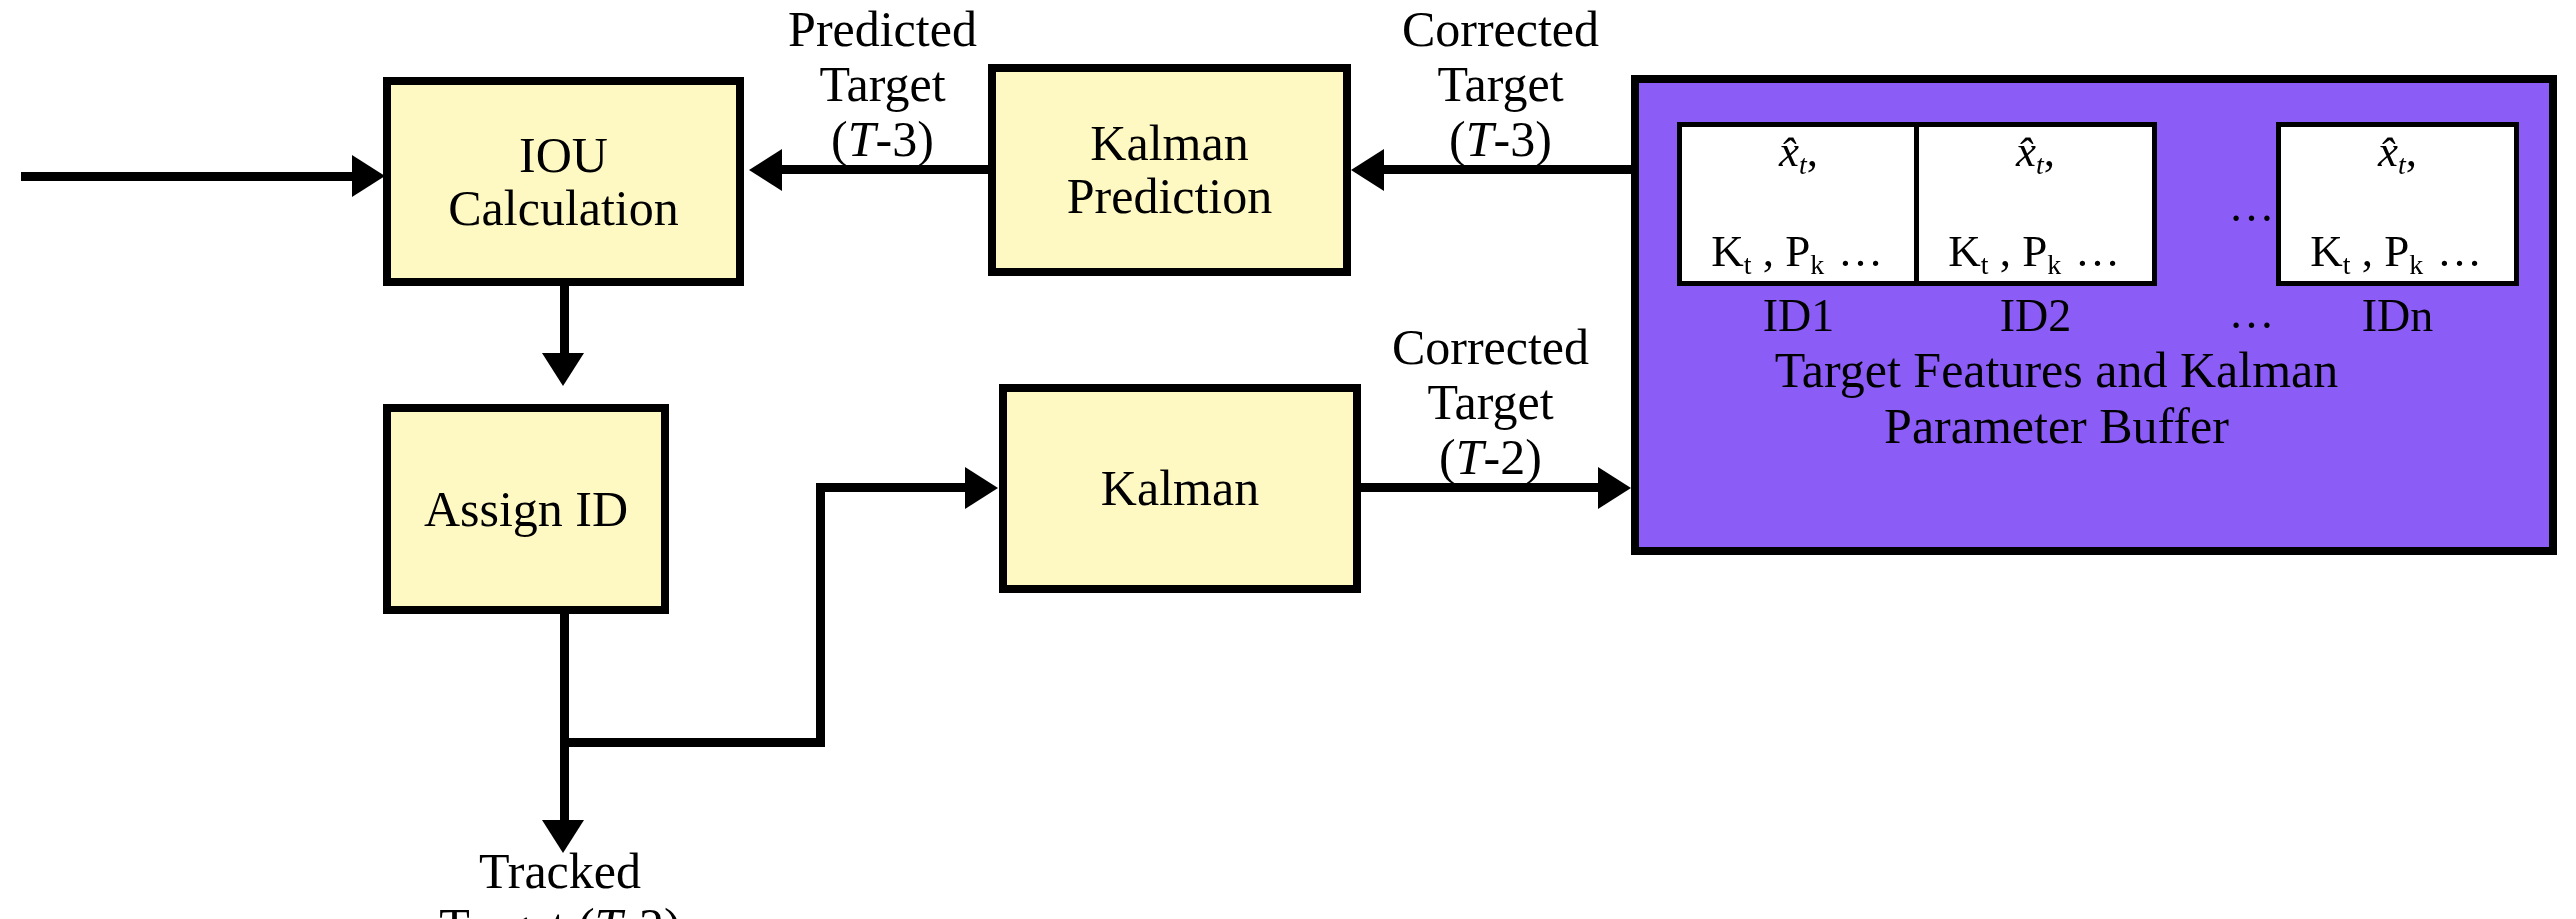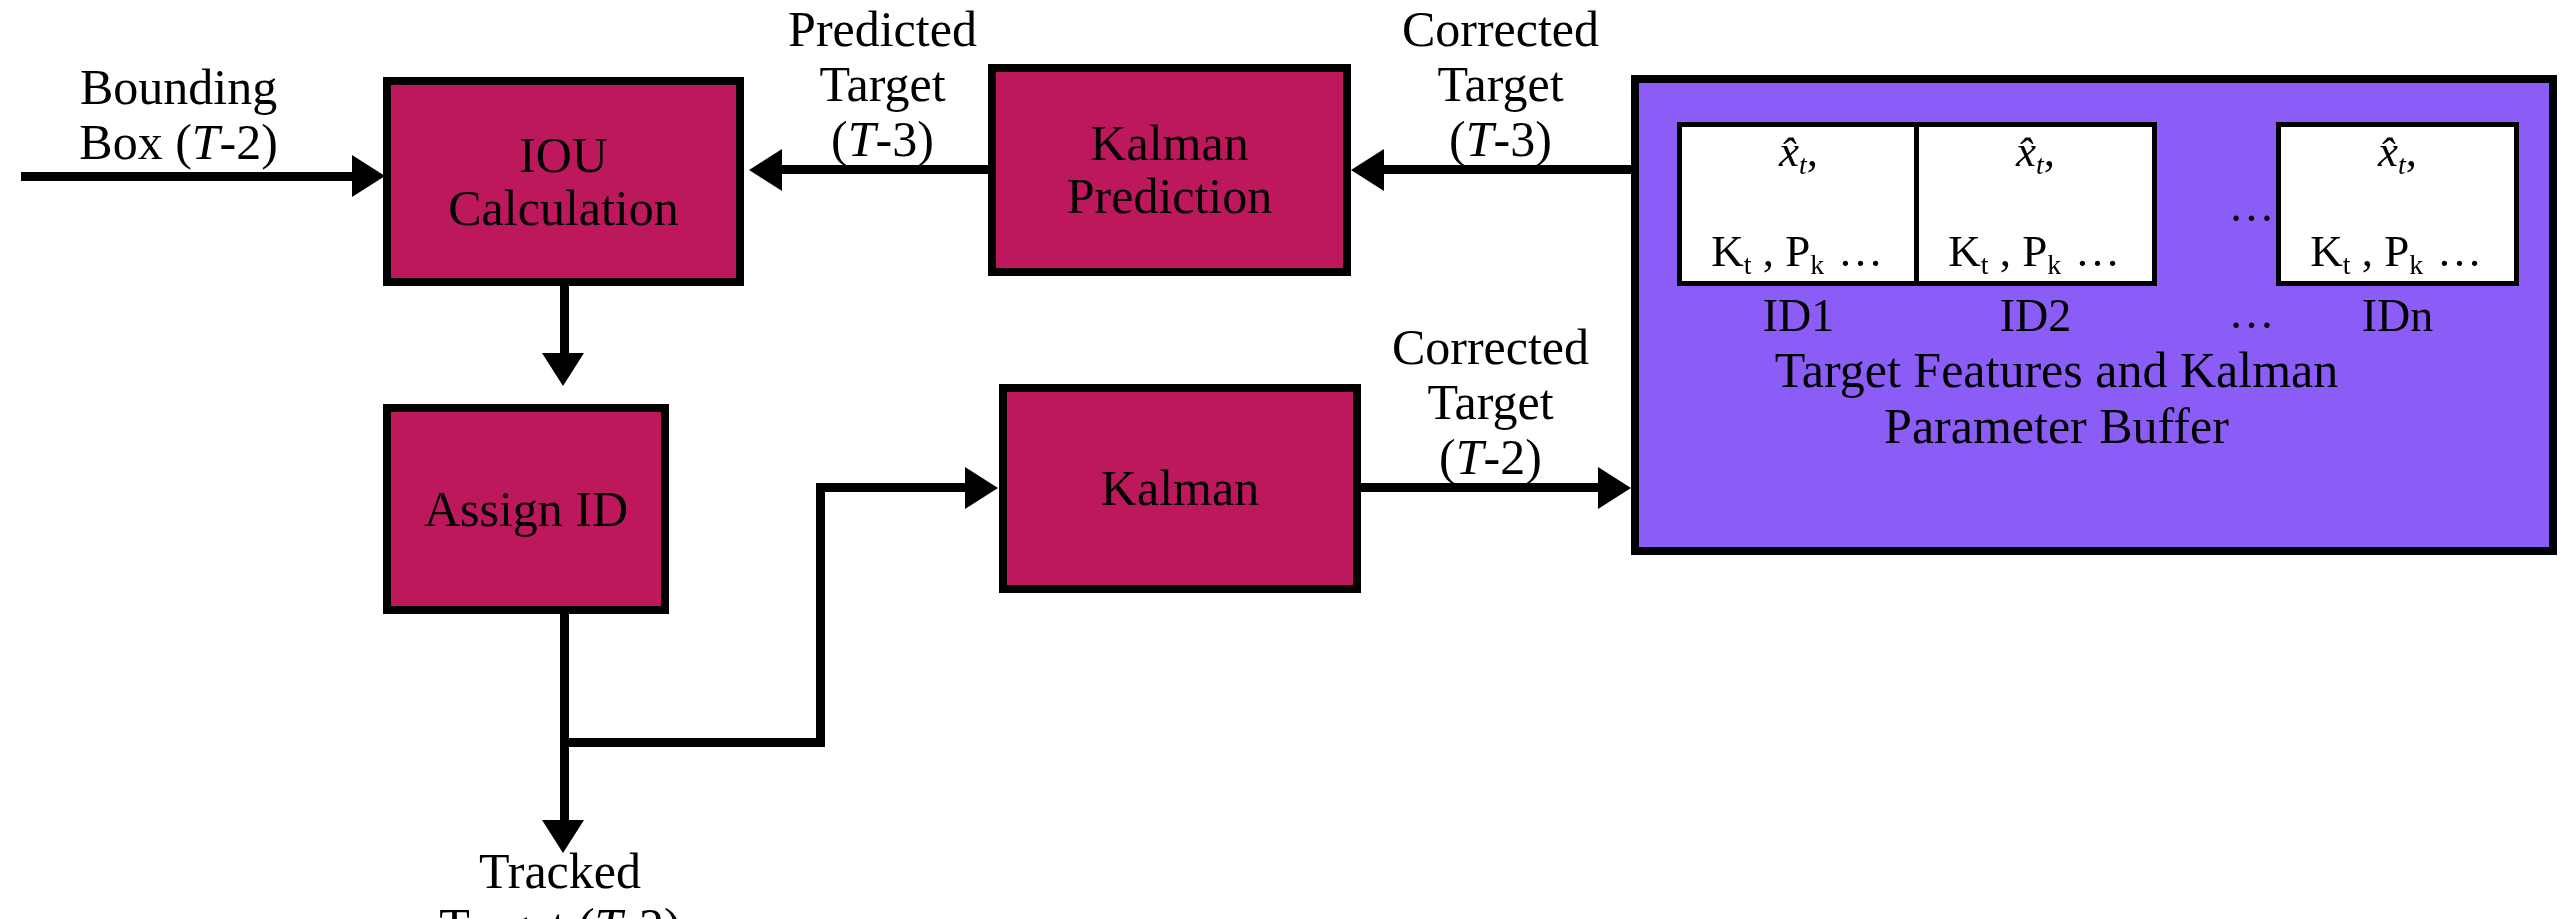--- a/index.html
+++ b/index.html
@@ -8,21 +8,21 @@
     width:2576px;height:919px;
     background:#ffffff;
     font-family:"Liberation Serif","DejaVu Serif",serif;
     color:#000000;
     overflow:hidden;
   }
   
   .box{
     position:absolute;
     border:8.7px solid #000;
-    background:#be185d;
+    background:#fef9c3;
     box-sizing:border-box;
     display:flex;
     align-items:center;
     justify-content:center;
     text-align:center;
     line-height:1.06;
     font-size:50px;
   }
   .box span{display:block;}
   
@@ -188,24 +188,20 @@
     <div class="idlabel" style="left:275px;top:206px;width:243px;">ID2</div>
     <div class="idlabel" style="left:569px;top:203px;width:87px;">…</div>
     <div class="idlabel" style="left:637px;top:206px;width:243px;">IDn</div>
 
     <div class="buftitle" style="left:0px;top:259px;width:835px;">
       <span>Target Features and Kalman</span><br>
       <span>Parameter Buffer</span>
     </div>
   </div>
 
-  <div class="lbl" style="left:9.6px;top:60px;width:338px;">
-    <span class="l1">Bounding</span>
-    <span class="l2"><span>Box (</span><i class="mit">T</i><span>-2)</span></span>
-  </div>
 
   <div class="lbl" style="left:762px;top:1.9px;width:241px;">
     <span class="l1">Predicted</span>
     <span class="l2">Target</span>
     <span class="l2"><span>(</span><i class="mit">T</i><span>-3)</span></span>
   </div>
 
   <div class="lbl" style="left:1380px;top:1.9px;width:241px;">
     <span class="l1">Corrected</span>
     <span class="l2">Target</span>

